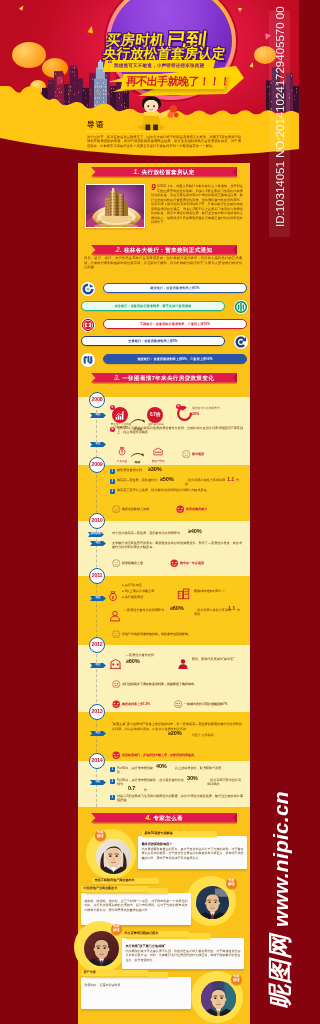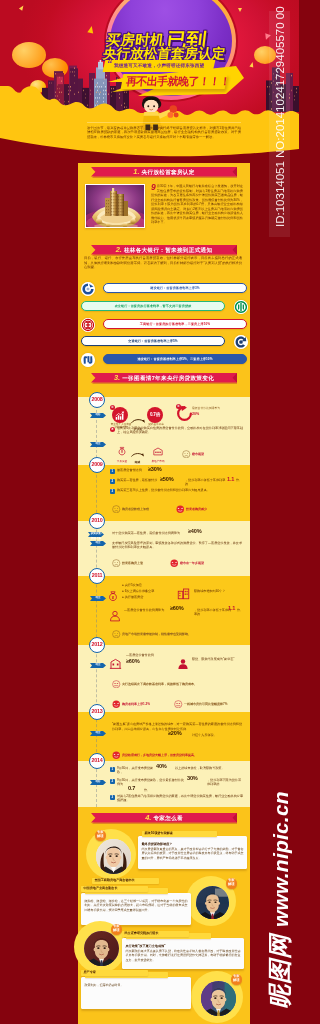--- a/index.html
+++ b/index.html
@@ -919,19 +919,20 @@
         <path d="M19.3,21.5 L20,24.2 L21,24.4" stroke="#c89a72" stroke-width=".6" fill="none" stroke-linecap="round"></path>
         <path d="M17.6,26.6 q2.4,1.5 4.8,0" stroke="#ae6049" stroke-width=".85" fill="none" stroke-linecap="round"></path>
       </svg></div>
     <div class="expbadge" style="left:231px;top:974px;width:10.6px;height:10.6px;font-size:3.3px;line-height:3.9px;padding:1.3px 1.5px;box-sizing:border-box;word-break:break-all"><span>专家解读</span></div>
     <div class="expcard" style="left:81px;top:977px;width:110px;height:32px;padding:6px 3.5px 2.5px 3.5px;box-sizing:border-box">
       <div class="cb">政策利好，但落地仍需时日。</div>
     </div>
     <div class="cardtab" style="left:85px;top:972px;min-width:78px"><span></span></div>
     <div class="cardtab" style="left:81px;top:970px;min-width:62px"><span>房产专家</span></div>
     <div class="intro">
+      <div class="intro-t">导语</div>
       <div class="intro-rule"></div>
       <div class="intro-b">这个国庆节，最兴奋的或许是购房者了。国庆前夕央行终于松绑首套房贷认定标准，对拥有1套住房并已结清相应购房贷款的家庭，再次申请贷款购买普通商品住房，银行业金融机构执行首套房贷款政策。对于房贷新政，桂林楼市又将如何变化？买房者与银行又将如何应对？本期专题带你一一解读。</div>
     </div>
     <div class="wmbar"></div>
     <div class="wmid">ID:10314051 NO:201410241729405570 00</div>
     <div class="wmsite"><span class="cn">昵图网</span><span class="ur">www.nipic.cn</span></div>
   </div>
 
 </body></html>

